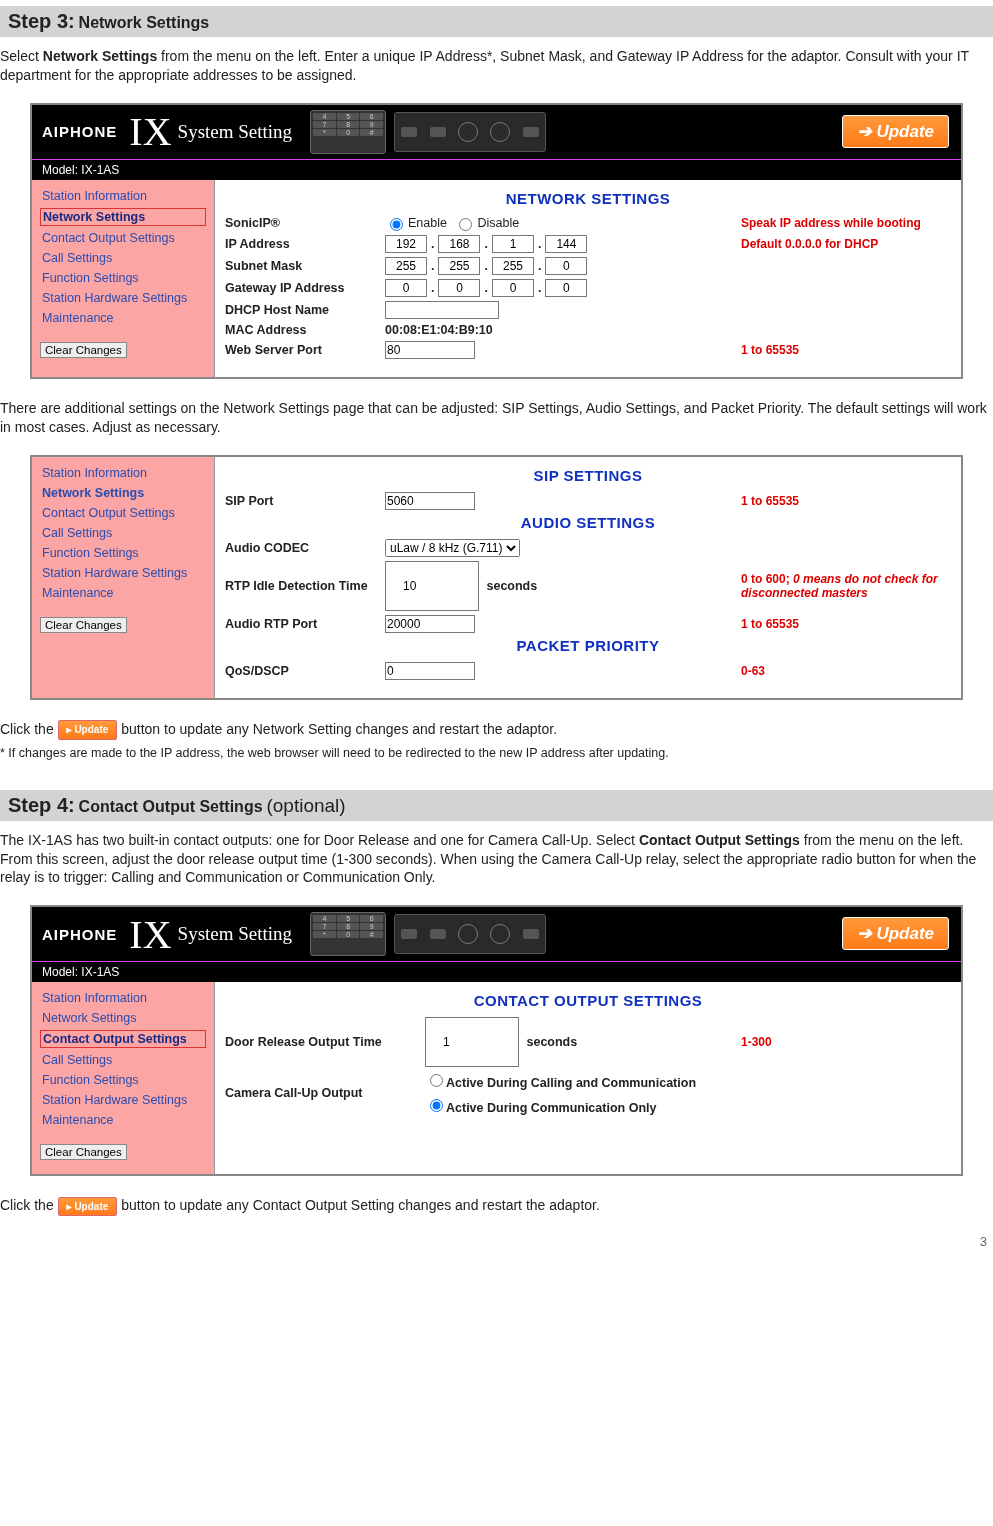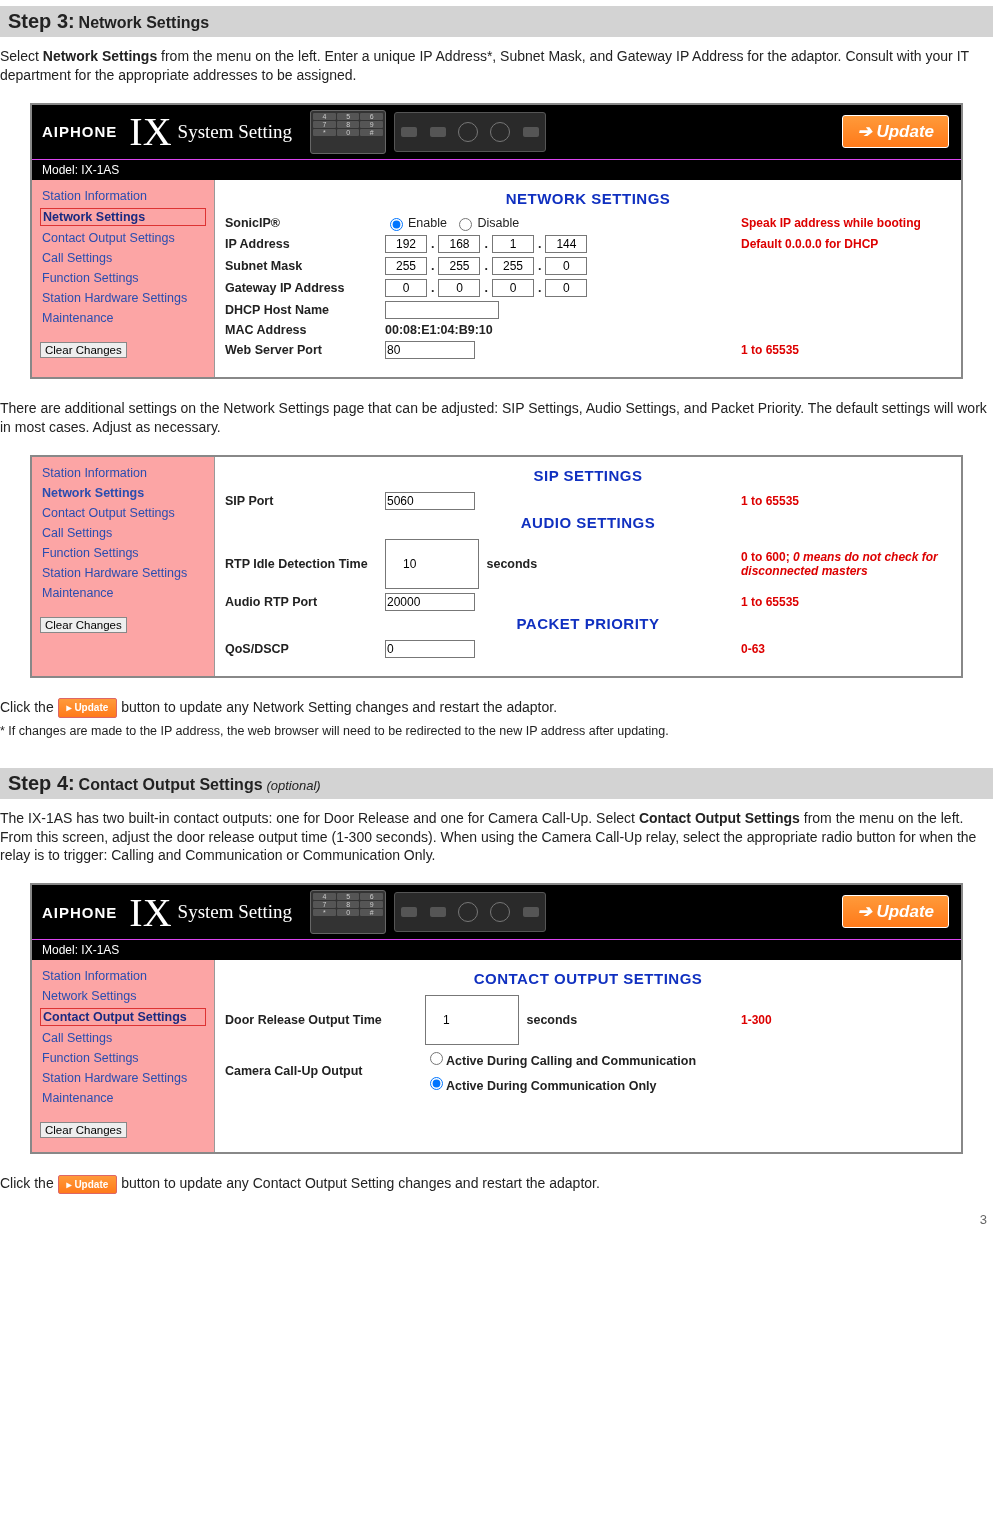--- a/index.html
+++ b/index.html
@@ -1,19 +1,19 @@
 <!DOCTYPE html>
 <html><head>
 <meta charset="utf-8">
 <style>
 body { font-family: Arial, Helvetica, sans-serif; font-size: 14px; color: #222; margin: 0; padding: 0 2px 40px 0; width: 993px; }
 .step-header { background: #d3d3d3; padding: 4px 8px; margin-top: 6px; }
 .step-num { font-size: 20px; font-weight: bold; margin-top: 26px; }
 .step-title { font-size: 16px; font-weight: bold; }
-.step-opt { font-style: italic; font-size: 13px; }
+.step-opt { font-size: 19px; }
 .body-text { margin: 10px 0 18px 0; line-height: 1.35; }
 .small-note { font-size: 12.5px; margin: 6px 0 30px 0; }
 .page-num { position: absolute; right: 6px; font-size: 13px; color: #666; }
 
 .panel { border: 2px solid #888; margin: 0 30px 20px 30px; background: #fff; }
 .panel-black { background: #000; color: #fff; display: flex; align-items: center; padding: 6px 10px; position: relative; height: 42px; }
 .brand { font-weight: bold; font-size: 15px; letter-spacing: 1px; }
 .ix { font-family: Georgia, serif; font-size: 40px; font-weight: normal; margin-left: 12px; }
 .syssetting { font-family: Georgia, serif; font-size: 19px; margin-left: 6px; }
 .keypad { width: 70px; height: 38px; background: #333; border: 1px solid #666; margin-left: 18px; border-radius: 3px; display: flex; flex-direction: column; padding: 2px; gap: 1px; font-size: 7px; color: #ccc; }
@@ -197,20 +197,27 @@
       <div class="sect-title">SIP SETTINGS</div>
       <div class="row">
         <div class="lbl">SIP Port</div>
         <div class="fld">
             <input class="txt-box" value="5060" style="">
           </div>
         <div class="hint">1 to 65535</div>
       </div>
       <div class="sect-title">AUDIO SETTINGS</div>
       <div class="row">
+        <div class="lbl">Audio CODEC</div>
+        <div class="fld">
+            <select class="sel"><option>uLaw / 8 kHz (G.711)</option></select>
+          </div>
+          <div class="hint"></div>
+      </div>
+      <div class="row">
         <div class="lbl">RTP Idle Detection Time</div>
         <div class="fld"><input class="wide-box" value="10" style="">&nbsp;<b>seconds</b></div>
         <div class="hint"><span>0 to 600; </span><i>0 means do not check for disconnected masters</i></div>
       </div>
       <div class="row">
         <div class="lbl">Audio RTP Port</div>
         <div class="fld">
             <input class="txt-box" value="20000" style="">
           </div>
         <div class="hint">1 to 65535</div>

